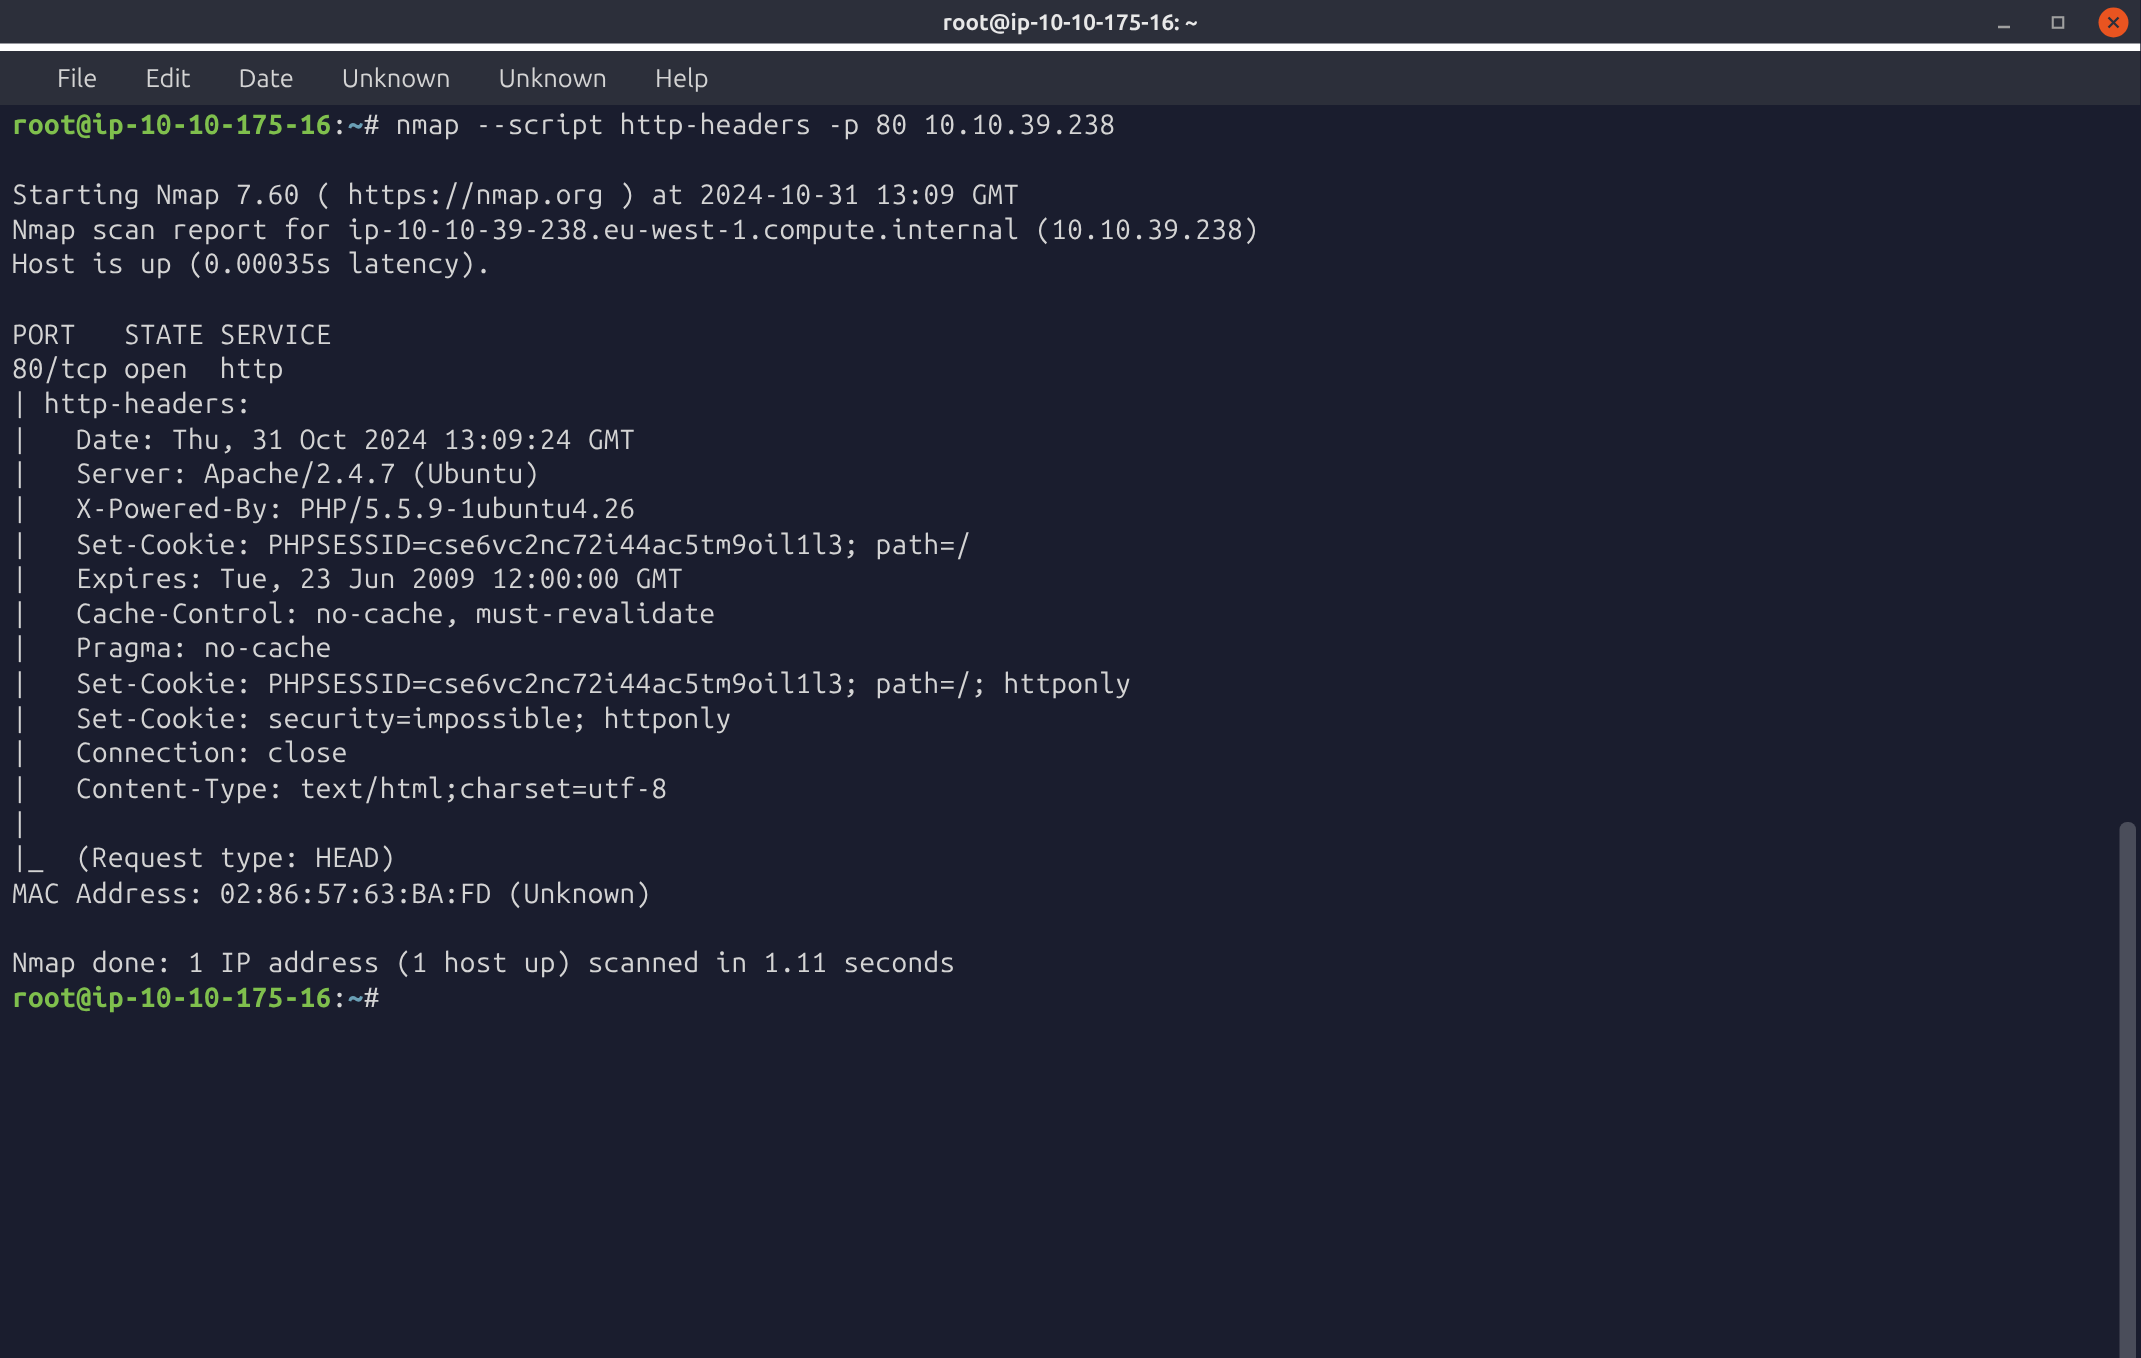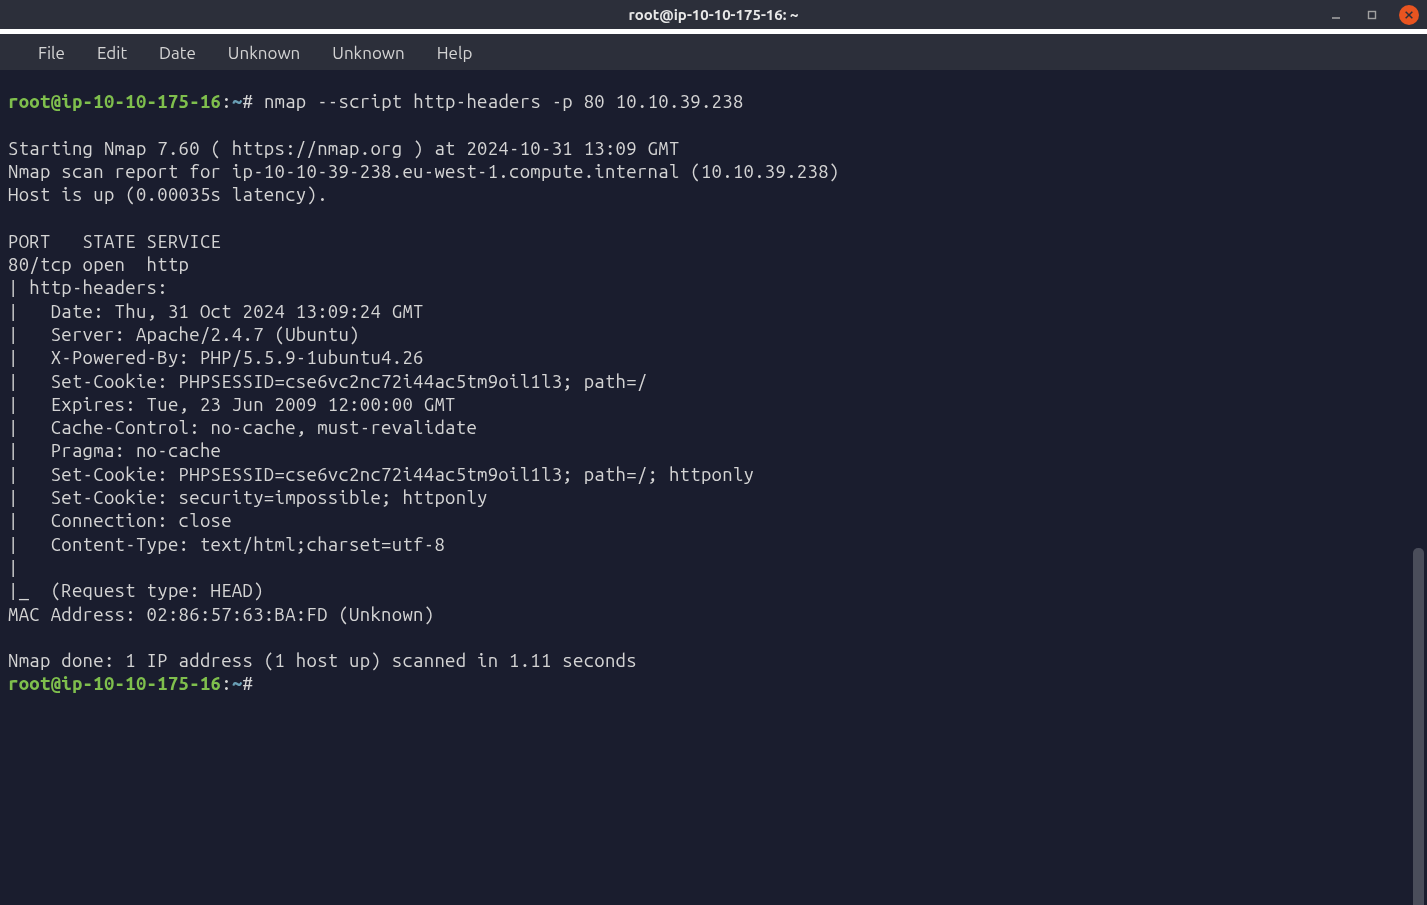--- a/index.html
+++ b/index.html
@@ -68,21 +68,21 @@
       font-family: "Ubuntu", sans-serif;
       font-size: 17px;
       color: #d4d4d4;
     }
     .menu-item {
       padding: 6px 14px;
       cursor: pointer;
     }
     .terminal-body {
       background: #1a1d2e;
-      padding: 20px 8px;
+      padding: 2px 8px;
       font-size: 18.5px;
       line-height: 23.3px;
       white-space: pre;
       font-family: "Ubuntu Mono", "DejaVu Sans Mono", "Courier New", monospace;
       letter-spacing: 0.3px;
       height: calc(905px - 70px);
       overflow-y: auto;
       position: relative;
     }
     .prompt-user {

